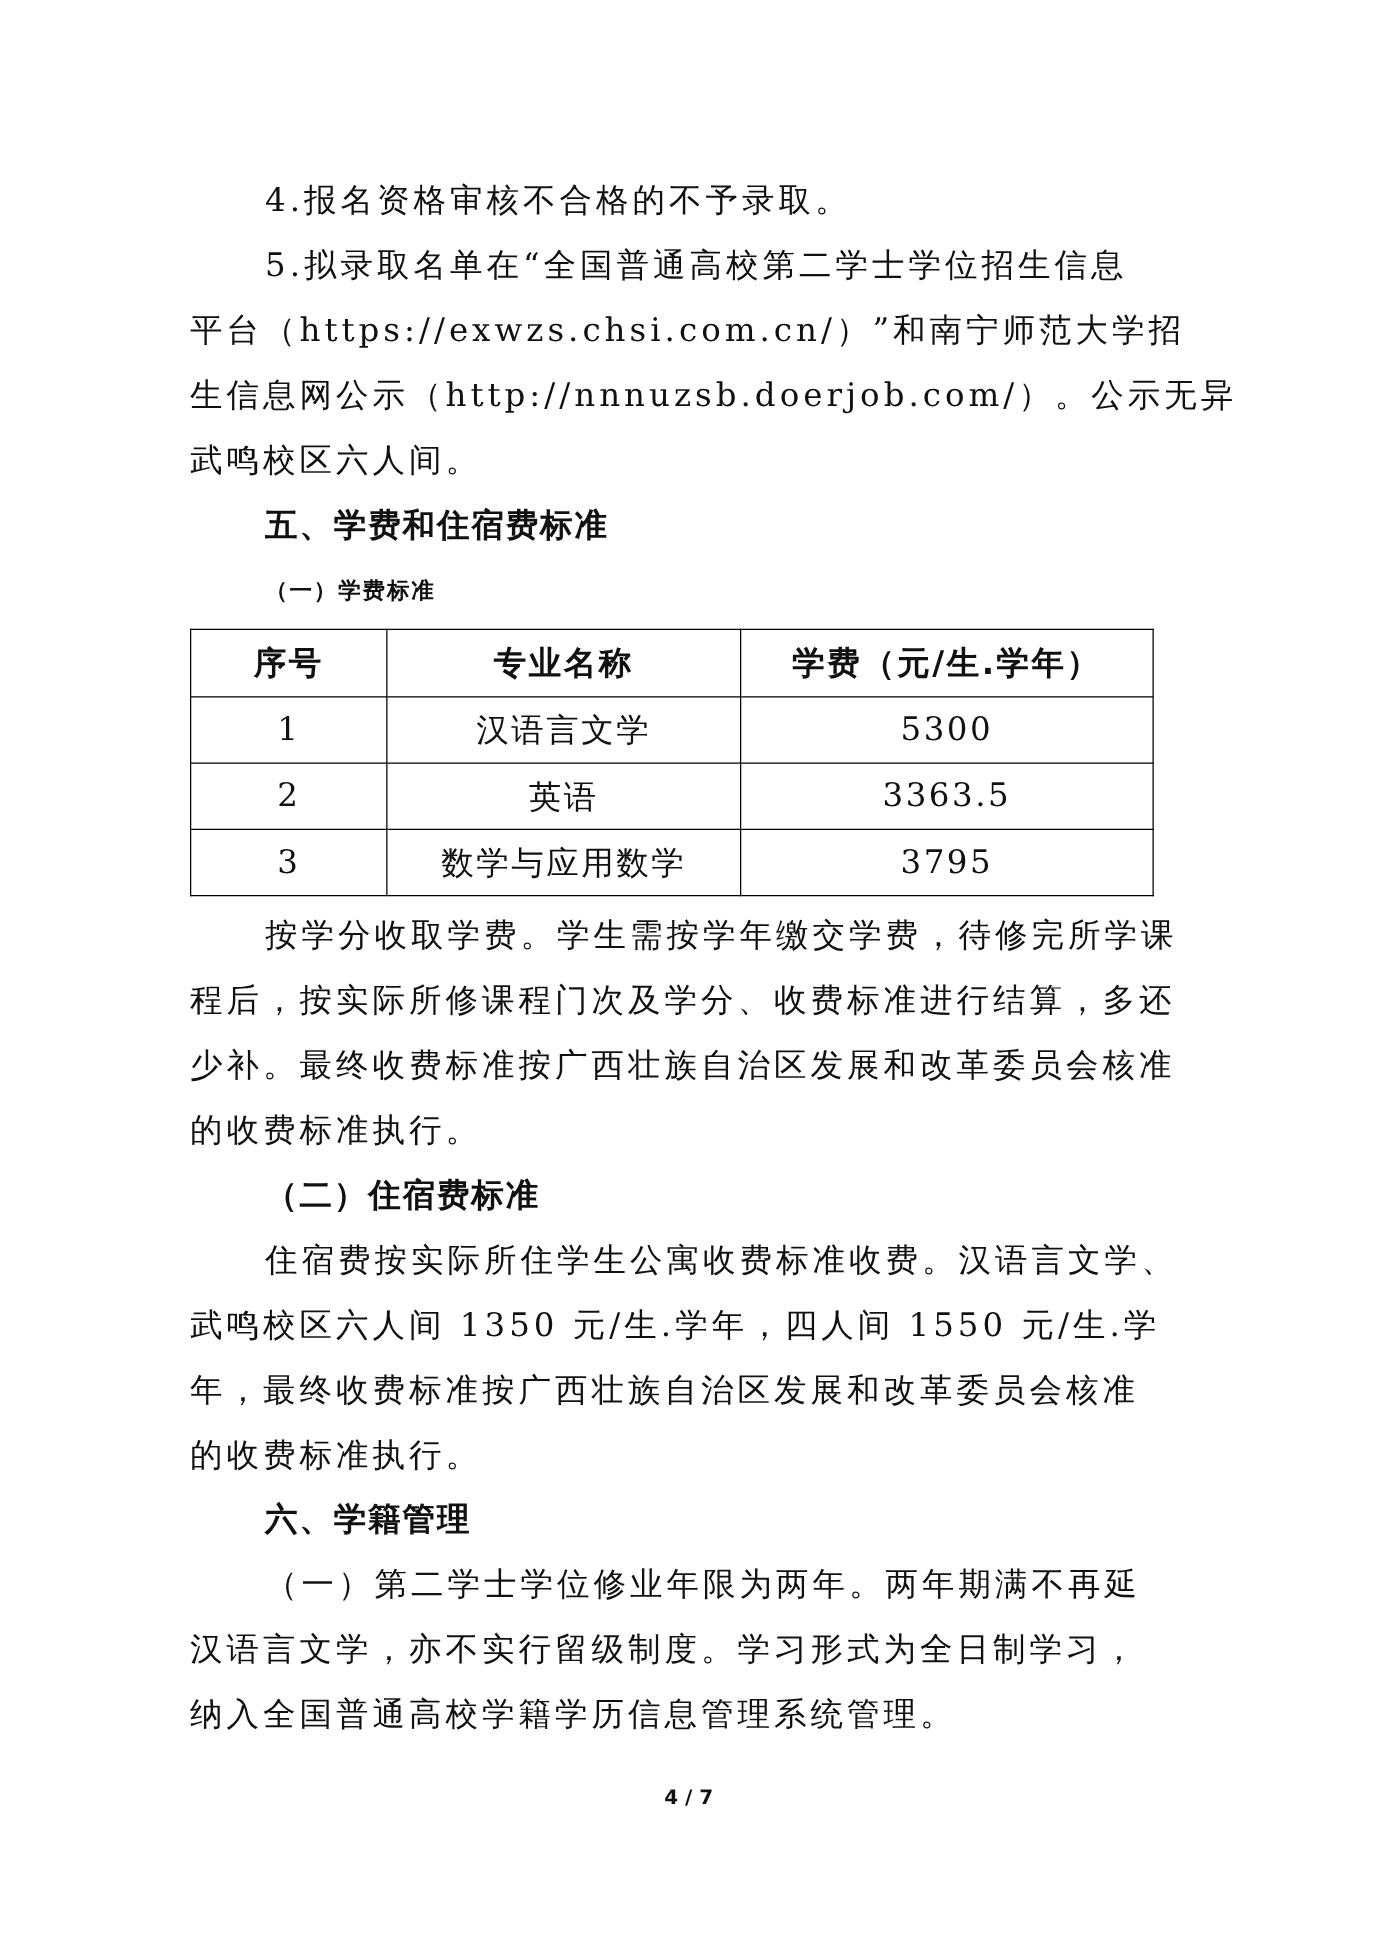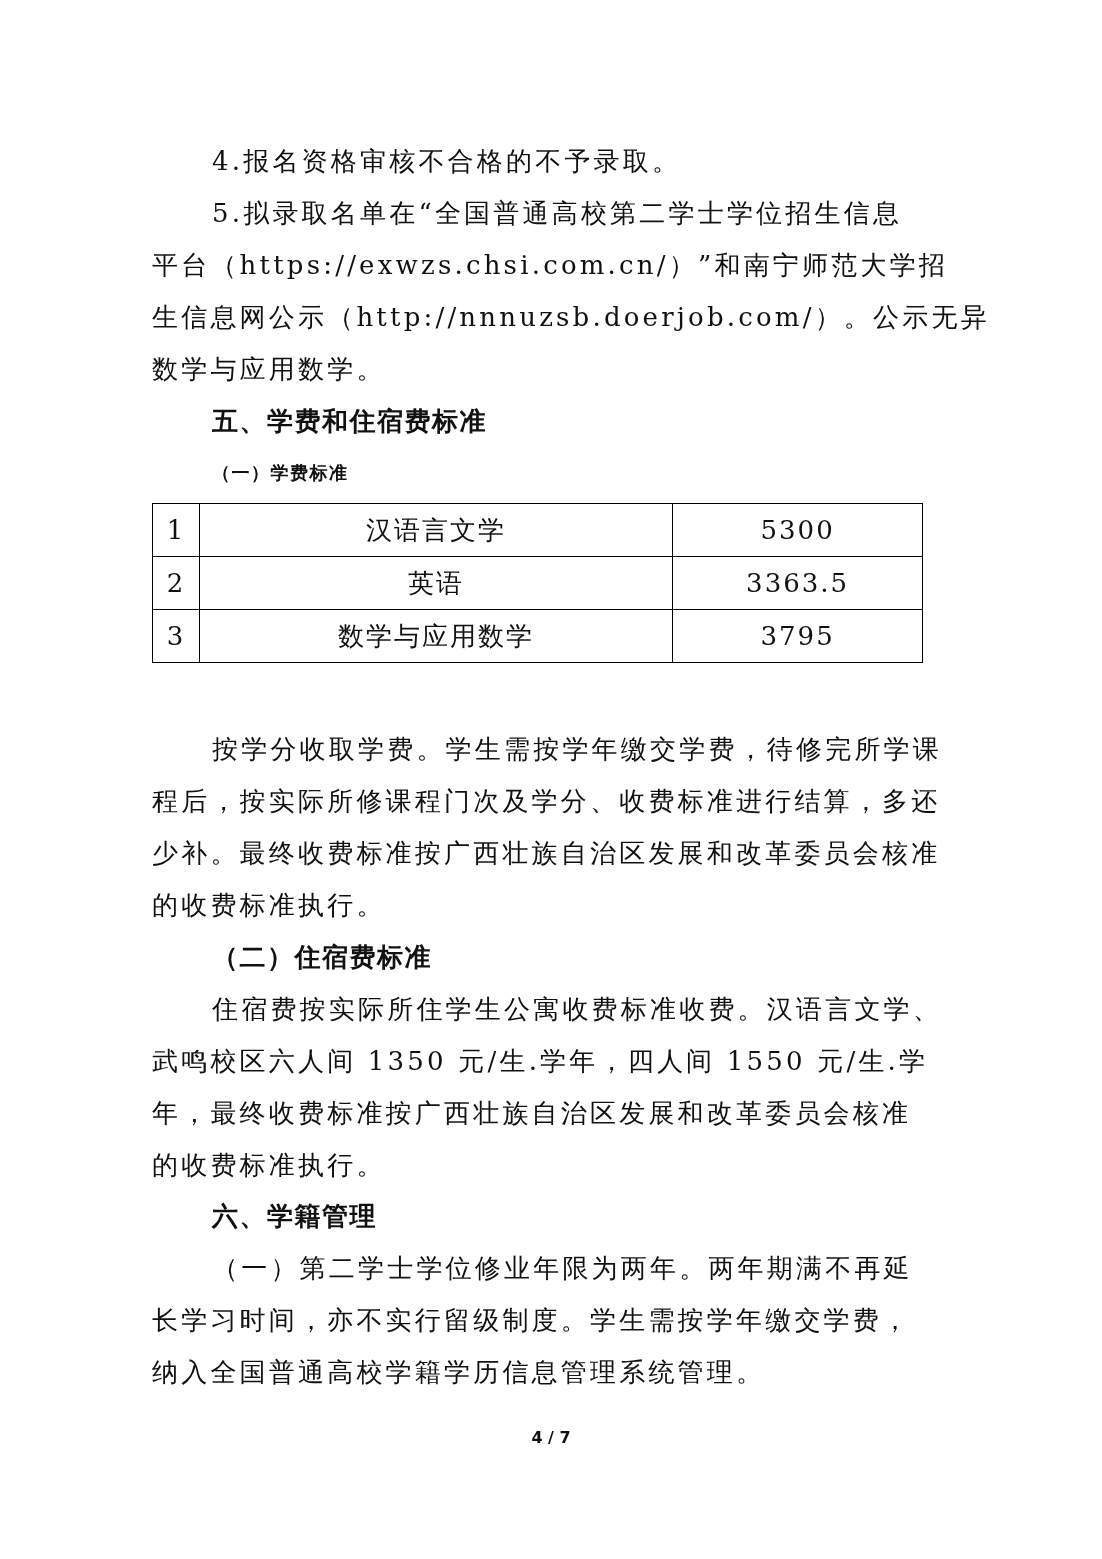--- a/index.html
+++ b/index.html
@@ -21,27 +21,32 @@
              font-family: "DejaVu Sans", "Liberation Sans", sans-serif; font-weight: bold; font-size: 16px; }
 </style>
 </head>
 <body>
 
 <div>
   <p class="line indent" style="top:146px;margin:0">4.报名资格审核不合格的不予录取。</p>
   <p class="line indent" style="top:198px;margin:0">5.拟录取名单在“全国普通高校第二学士学位招生信息</p>
   <p class="line" style="top:250px;margin:0">平台（https://exwzs.chsi.com.cn/）”和南宁师范大学招</p>
   <p class="line" style="top:302px;margin:0">生信息网公示（http://nnnuzsb.doerjob.com/）。公示无异</p>
-  <p class="line" style="top:354px;margin:0">数学与应用数学。</p>
+  <p class="line" style="top:354px;margin:0">武鸣校区六人间。</p>
 
   <h2 class="line indent heading" style="top:406px;margin:0;font-size:26px">五、学费和住宿费标准</h2>
   <h3 class="line heading" style="top:458px;left:212px;margin:0;font-size:18px">（一）学费标准</h3>
 
   <table class="fees">
     <tbody>
+        <tr>
+      <th class="c1">序号</th>
+      <th class="c2">专业名称</th>
+      <th class="c3">学费（元/生.学年）</th>
+    </tr>
     <tr>
       <td class="num">1</td>
       <td>汉语言文学</td>
       <td class="num">5300</td>
     </tr>
     <tr>
       <td class="num">2</td>
       <td>英语</td>
       <td class="num">3363.5</td>
     </tr>
@@ -59,17 +64,17 @@
   <p class="line" style="top:890px;margin:0">的收费标准执行。</p>
 
   <h3 class="line heading" style="top:942px;left:212px;margin:0;font-size:26px">（二）住宿费标准</h3>
   <p class="line indent" style="top:994px;margin:0">住宿费按实际所住学生公寓收费标准收费。汉语言文学、</p>
   <p class="line" style="top:1046px;margin:0">武鸣校区六人间 1350 元/生.学年，四人间 1550 元/生.学</p>
   <p class="line" style="top:1098px;margin:0">年，最终收费标准按广西壮族自治区发展和改革委员会核准</p>
   <p class="line" style="top:1150px;margin:0">的收费标准执行。</p>
 
   <h2 class="line indent heading" style="top:1201px;margin:0;font-size:26px">六、学籍管理</h2>
   <p class="line" style="top:1253px;left:212px;margin:0">（一）第二学士学位修业年限为两年。两年期满不再延</p>
-  <p class="line" style="top:1305px;margin:0">长学习时间，亦不实行留级制度。学生需按学年缴交学费，</p>
+  <p class="line" style="top:1305px;margin:0">汉语言文学，亦不实行留级制度。学习形式为全日制学习，</p>
   <p class="line" style="top:1357px;margin:0">纳入全国普通高校学籍学历信息管理系统管理。</p>
 
   <div class="pagenum">4 / 7</div>
 </div>
 
 </body></html>

